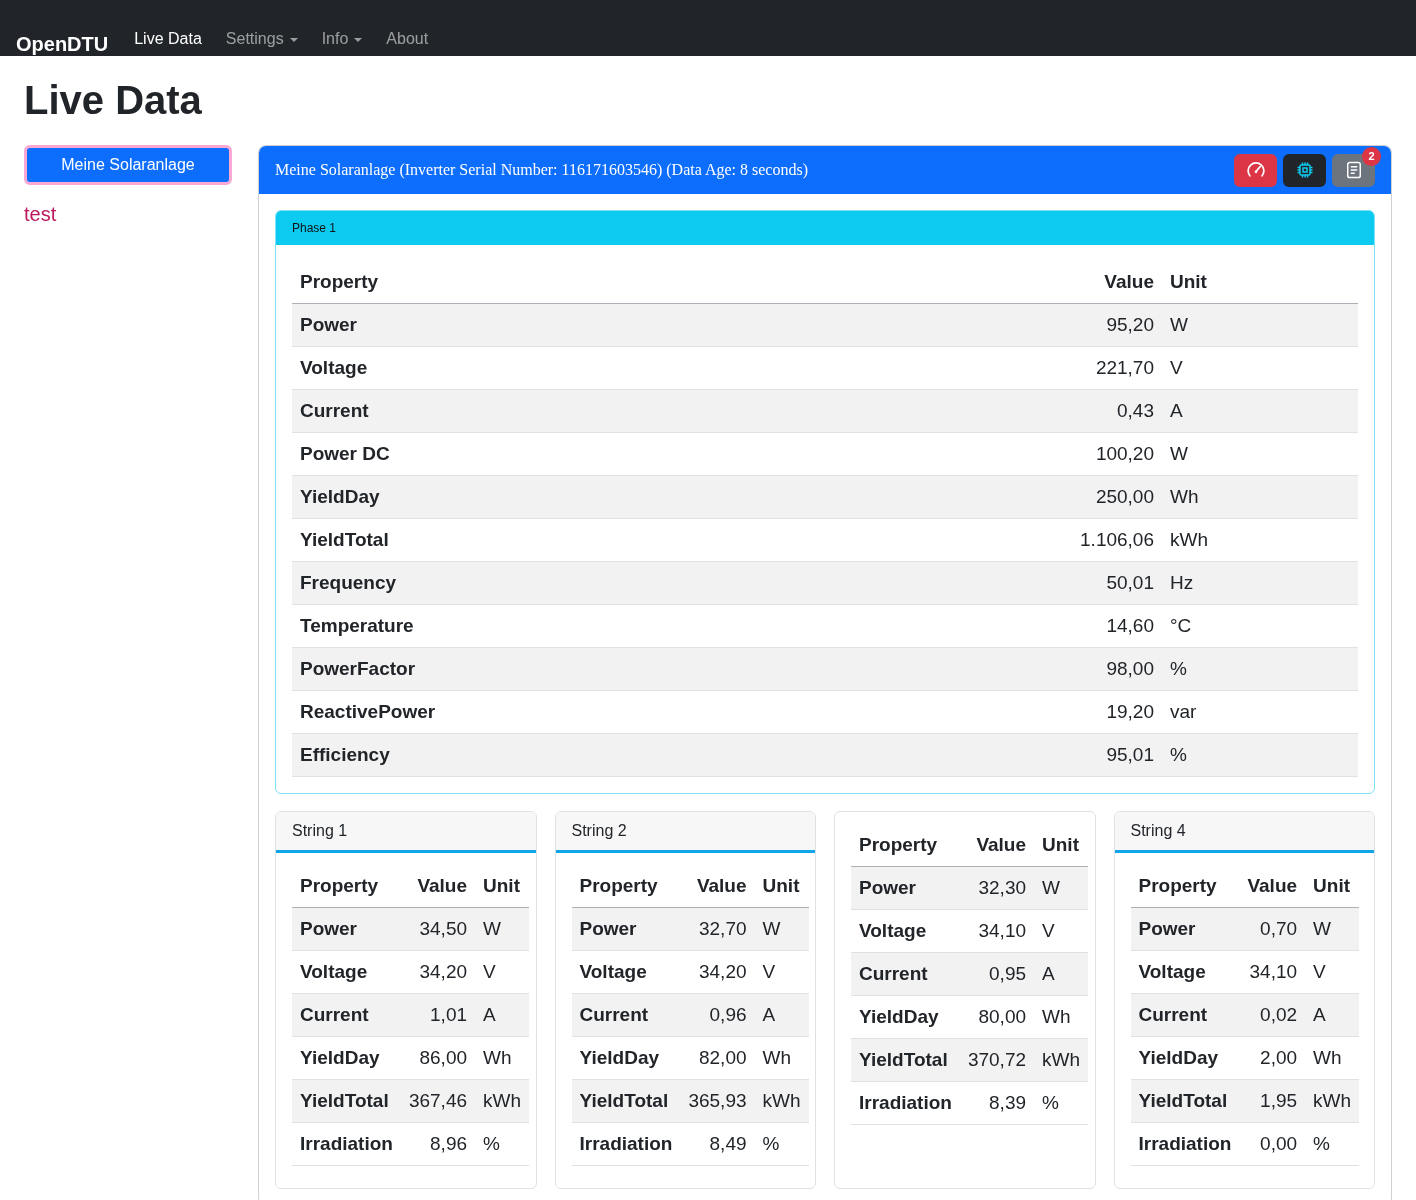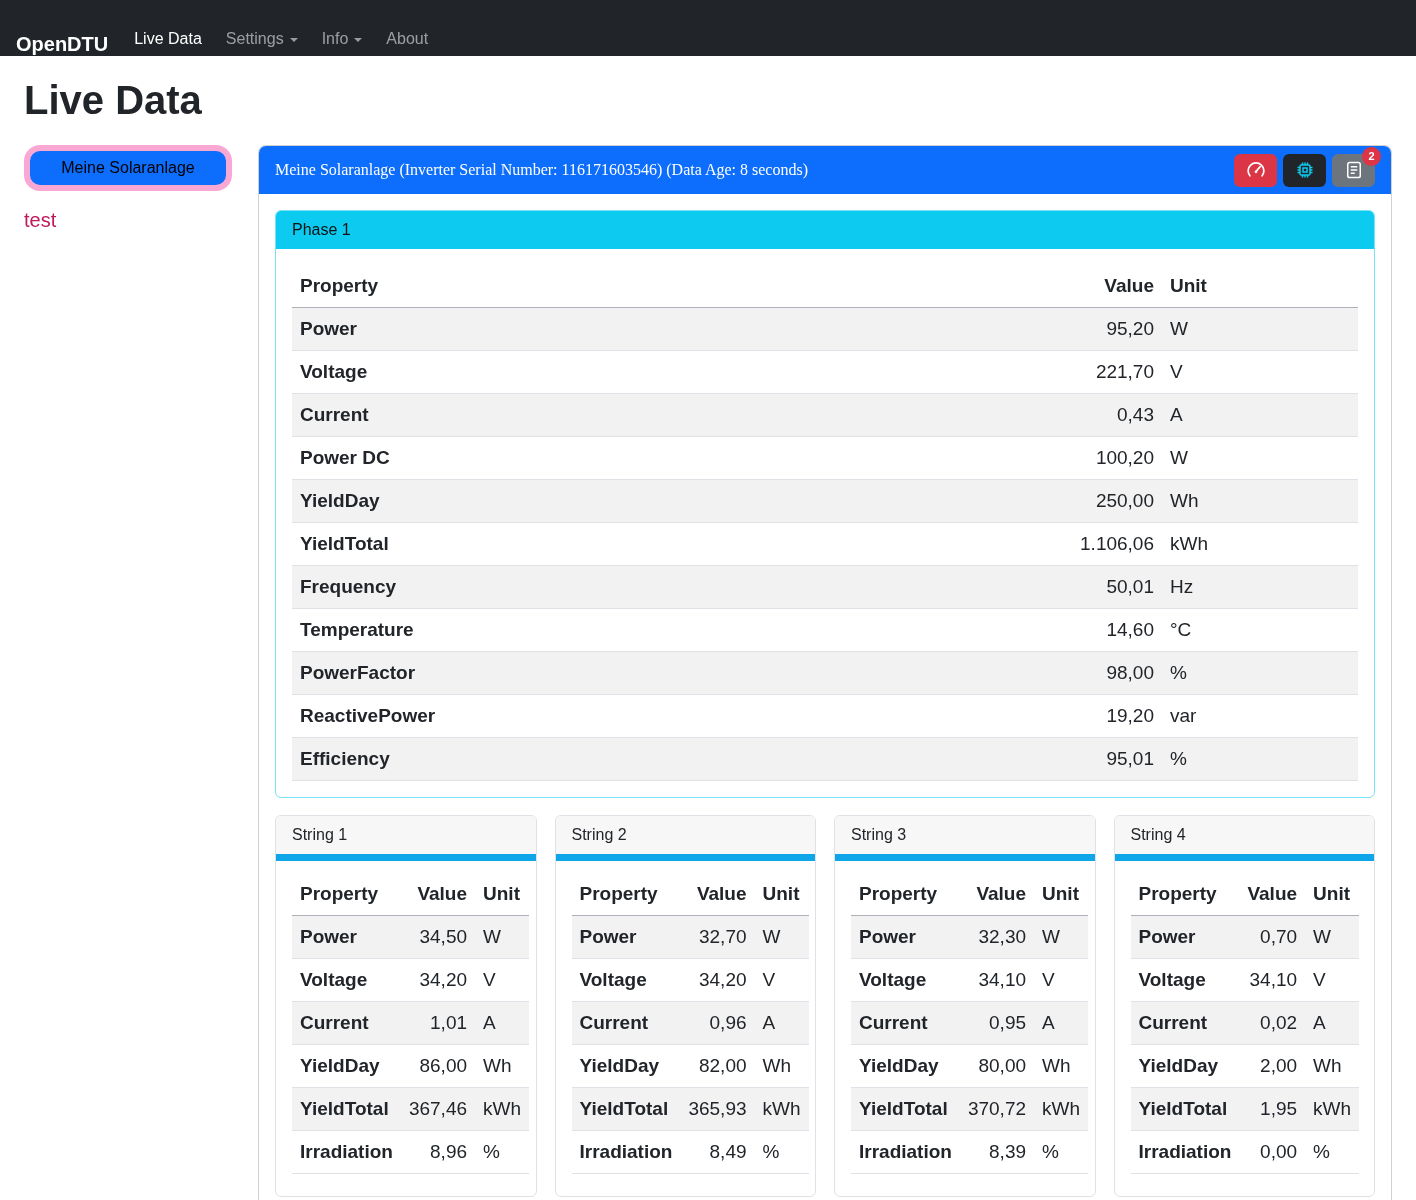--- a/index.html
+++ b/index.html
@@ -30,22 +30,22 @@
   }
 
   
   .page-title { font-size: 40px; font-weight: 700; margin: 22px 0 22px 24px; color: #212529; }
 
   
   .layout { display: flex; padding: 0 24px 24px 24px; gap: 26px; align-items: flex-start; }
   .sidebar { width: 208px; flex: 0 0 208px; }
   .inverter-btn {
     display: block; width: 100%;
-    background: #0d6efd; color: #000000; border: 6px solid #f9a8d4;
-    border-radius: 16px; padding: 8px 12px; font-size: 16px;
+    background: #0d6efd; color: #ffffff; border: 3px solid #f9a8d4;
+    border-radius: 6px; padding: 8px 12px; font-size: 16px;
     font-family: inherit; cursor: pointer; text-align: center;
   }
   .inverter-link {
     display: block; margin-top: 18px;
     color: #be185d; cursor: pointer; text-decoration: none; font-size: 20px;
   }
 
   
   .panel {
     flex: 1 1 auto;
@@ -80,21 +80,21 @@
 
   .panel-body { padding: 16px; }
 
   
   .phase-card {
     border: 1px solid rgba(13,202,240,.55); border-radius: 6px;
     margin-bottom: 17px; overflow: hidden;
   }
   .phase-header {
     background: #0dcaf0; color: #101214;
-    padding: 10px 16px; font-size: 16px;
+    padding: 10px 16px; font-size: 12px;
   }
   .phase-body { padding: 16px; }
 
   
   .data-table { width: 100%; border-collapse: collapse; font-size: 19px; }
   .data-table th, .data-table td {
     padding: 10px 8px; text-align: left;
     border-bottom: 1px solid #dee2e6;
   }
   .data-table thead th { font-weight: 700; border-bottom: 1px solid #adb2b8; }
@@ -106,21 +106,21 @@
   .data-table.small th.col-val { width: 72px; }
   .data-table.small th.col-unit { width: 50px; }
 
   
   .strings-grid { display: grid; grid-template-columns: repeat(4, 1fr); gap: 18px; }
   .string-card {
     border: 1px solid #dee2e6; border-radius: 6px; overflow: hidden;
     background: #fff;
   }
   .string-header {
-    background: #f7f7f8; border-bottom: 7px solid #0ea5e9;
+    background: #f7f7f8; border-bottom: 3px solid #0ea5e9;
     padding: 10px 16px; font-size: 16px; color: #212529;
   }
   .string-body { padding: 12px 16px 22px 16px; }
 </style>
 </head>
 <body>
 
 <nav class="navbar">
   <span class="brand">OpenDTU</span>
   <div class="nav-menu">
@@ -335,21 +335,20 @@
                   <tr>
     <td class="prop">Irradiation</td>
     <td class="val">8,49</td>
     <td class="unit">%</td>
   </tr>
                 </tbody>
       </table>
     </div>
   </section>
           <section class="string-card">
-    <header class="string-header"><span>String 3</span></header>
     <div class="string-body">
       <table class="data-table small">
         <thead>
           <tr>
             <th class="col-prop">Property</th>
             <th class="col-val">Value</th>
             <th class="col-unit">Unit</th>
           </tr>
         </thead>
         <tbody>

